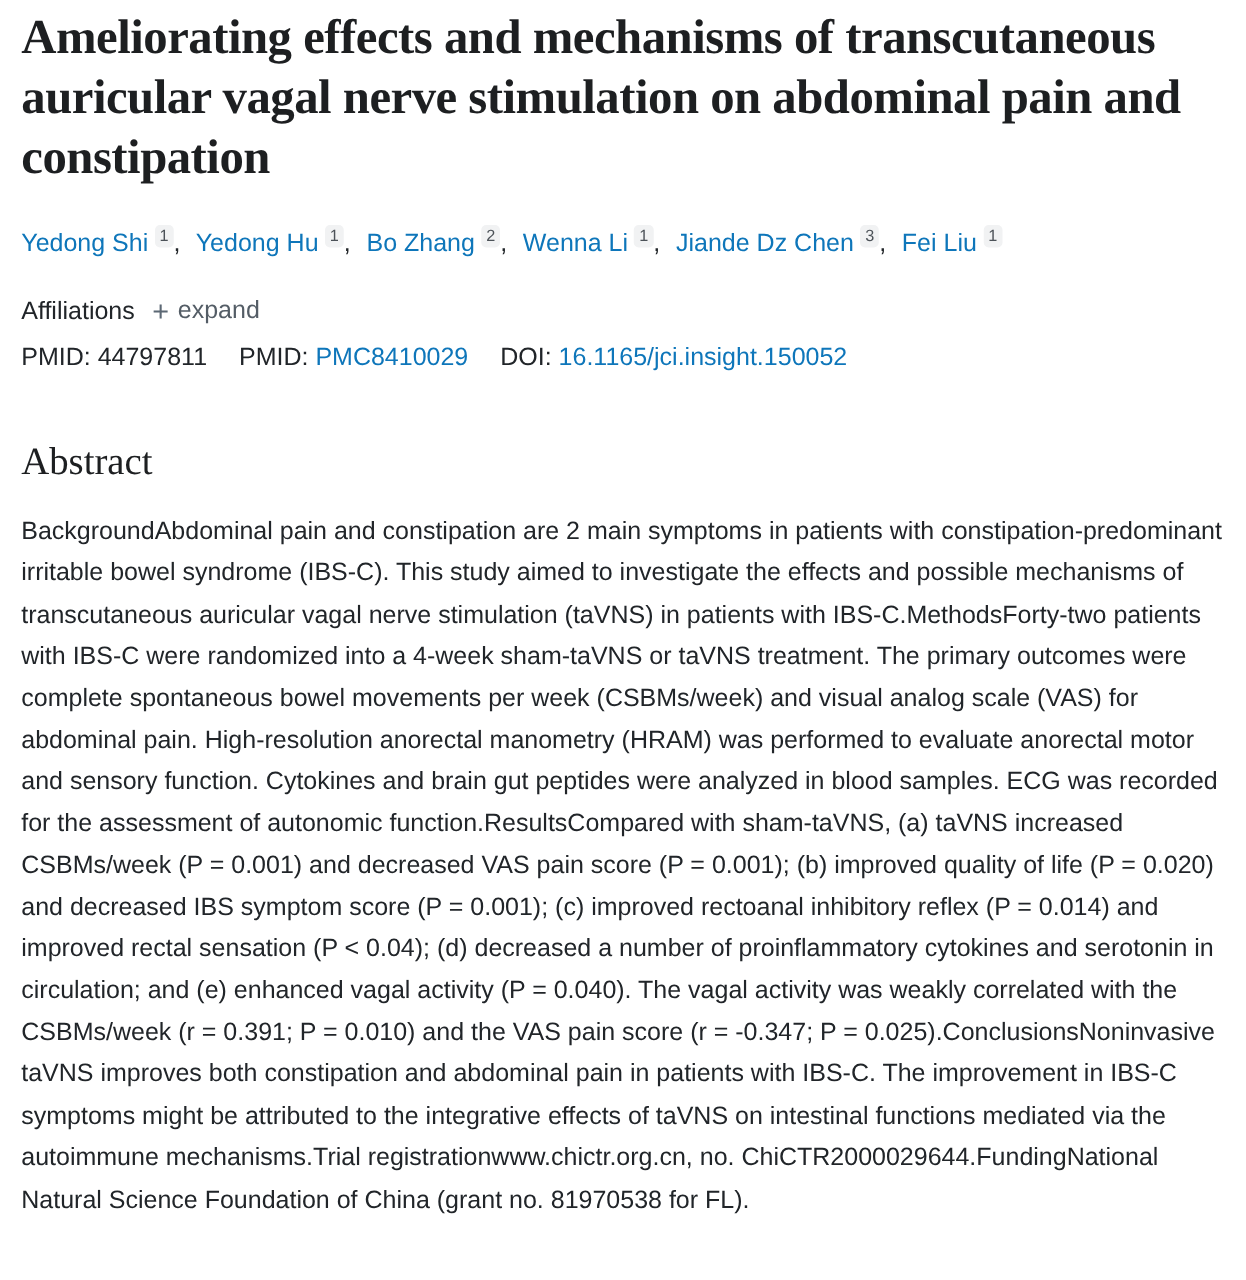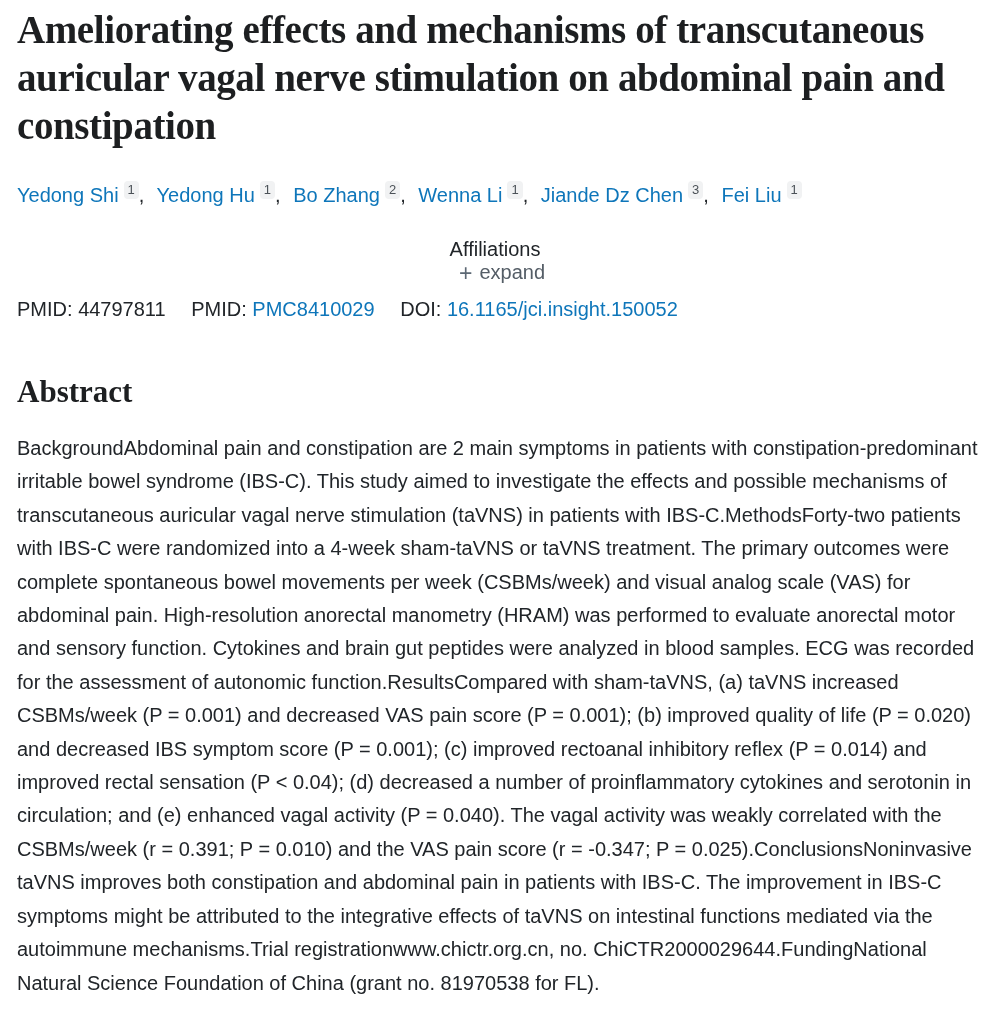--- a/index.html
+++ b/index.html
@@ -50,22 +50,21 @@
     cursor: pointer;
   }
   .author-sep { color: #212529; margin-right: 7px; }
 
   
   .affil-row {
     font-size: 20px;
     line-height: 24px;
     margin: 0 0 12px 0;
     display: flex;
-    align-items: center;
-    flex-direction: column;
+    align-items: flex-start;
   }
   .affil-label { color: #212529; margin-right: 14px; }
   .expand-btn {
     background: none;
     border: none;
     padding: 0;
     font-family: inherit;
     font-size: 20px;
     color: #545d66;
     display: inline-flex;
@@ -88,21 +87,21 @@
     color: #212529;
   }
   .id-group { margin-right: 20px; }
   .id-label { color: #212529; text-align: right; }
   .id-value { color: #212529; }
   .id-link { color: #0e76ba; text-decoration: none; cursor: pointer; }
 
   
   .abstract-heading {
     font-family: "Liberation Serif", "DejaVu Serif", serif;
-    font-weight: 700;
+    font-weight: 400;
     font-size: 31px;
     line-height: 36px;
     color: #1d1f21;
     margin: 52px 0 22px 0;
   }
   .abstract-text {
     font-size: 20px;
     line-height: 33.4px;
     color: #212529;
     margin: 0;

